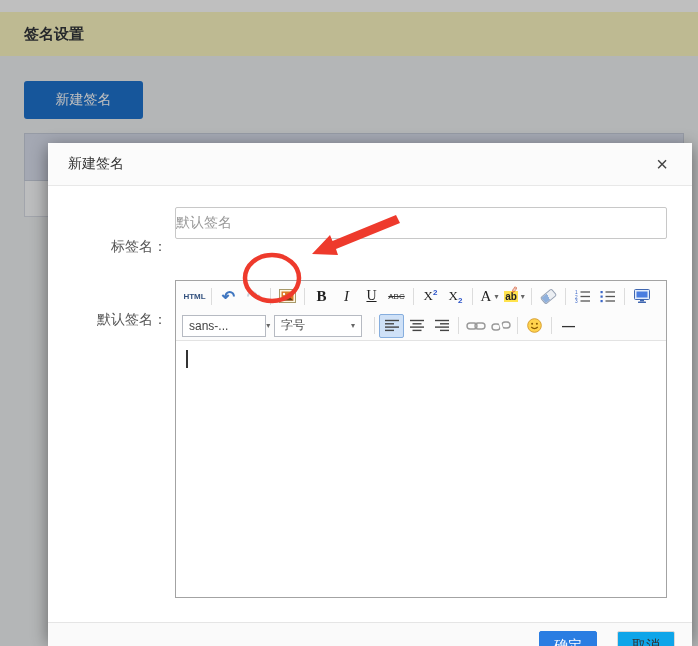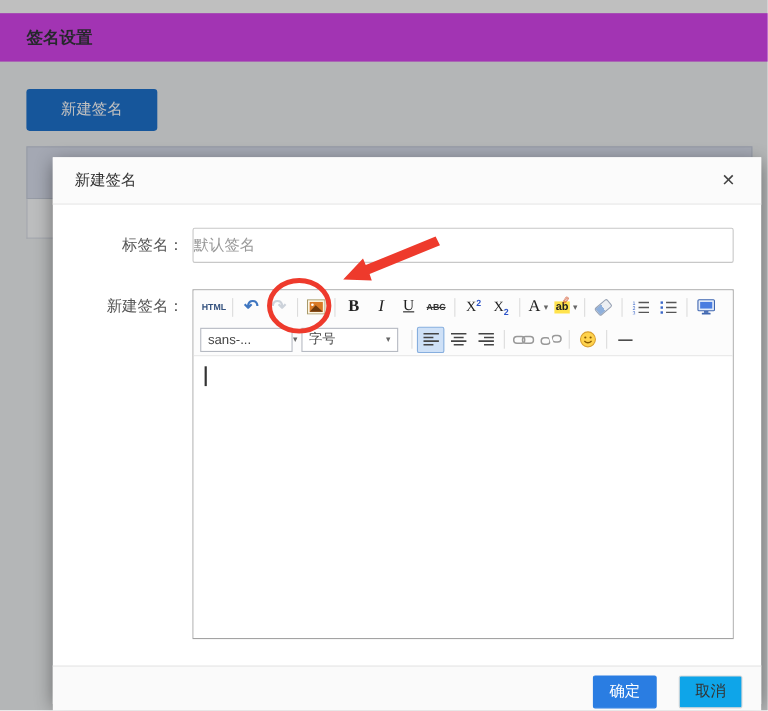--- a/index.html
+++ b/index.html
@@ -3,21 +3,21 @@
 <meta charset="utf-8">
 <style>
   * { margin:0; padding:0; box-sizing:border-box; }
   html,body { width:698px; height:646px; overflow:hidden;
     font-family:"Liberation Sans","DejaVu Sans",sans-serif; }
   .stage { position:relative; width:698px; height:646px; background:#f1f3f5; }
 
   
   .top-band { position:absolute; left:0; top:0; width:698px; height:12px; background:#ffffff; }
   .page-header { position:absolute; left:0; top:12px; width:698px; height:44px;
-    background:#d946ef; display:flex; align-items:center; padding-left:24px; }
+    background:#fef9c3; display:flex; align-items:center; padding-left:24px; }
   .page-header h1 { font-size:15px; font-weight:bold; color:#33363b; }
   .new-sig-btn { position:absolute; left:24px; top:81px; width:119px; height:38px;
     background:#1e73cf; color:#fff; font-size:14px; border:none; border-radius:3px; cursor:pointer; }
   .bg-table-head { position:absolute; left:24px; top:133px; width:660px; height:48px;
     background:#dbe0ef; border:1px solid #c9cfdd; }
   .bg-table-row { position:absolute; left:24px; top:181px; width:660px; height:36px;
     background:#fbfcfe; border:1px solid #d9dde6; border-top:none; }
 
   
   .overlay { position:absolute; inset:0; background:rgba(0,0,0,0.25); z-index:5; }
@@ -25,42 +25,42 @@
   
   .modal { position:absolute; left:48px; top:143px; width:644px; height:497px; z-index:10;
     background:#ffffff; box-shadow:0 4px 16px rgba(0,0,0,0.45); display:flex; flex-direction:column; }
   .modal-header { height:43px; flex:0 0 43px; background:#fbfbfb; border-bottom:1px solid #e8e8e8;
     display:flex; align-items:center; padding:0 20px; }
   .modal-title { font-size:14px; color:#333; }
   .modal-close { margin-left:auto; font-size:20px; color:#444; line-height:1; cursor:pointer;
     background:none; border:none; padding:2px 4px; }
   .modal-body { flex:1 1 auto; padding-top:21px; }
   .form-row { display:flex; align-items:flex-start; margin-bottom:24px; }
-  .form-label { flex:0 0 119px; text-align:right; font-size:14px; color:#555; padding-top:7px; }
+  .form-label { flex:0 0 119px; text-align:right; font-size:14px; color:#555; padding-top:7px;margin-top:24px; }
   .form-field { flex:1 1 auto; margin-left:8px; margin-right:25px; }
   .name-input { width:100%; height:32px; border:1px solid #c8c8c8; border-radius:2px;
     font-size:14px; color:#999; padding:0 0; background:#fff; outline:none;
     font-family:"Liberation Sans","DejaVu Sans",sans-serif; }
 
   
   .editor { border:1px solid #a3a3a3; background:#fff; }
   .toolbar { background:#fcfcfc; border-bottom:1px solid #e3e3e3; }
   .tb-row { display:flex; align-items:center; height:30px; padding:0 6px; }
   .tb-row.second { padding-top:0; height:29px; }
   .tbtn { min-width:25px; height:24px; display:flex; align-items:center; justify-content:center;
     border:1px solid transparent; border-radius:2px; cursor:pointer; background:transparent; position:relative; }
   .tbtn.active { background:#cfe1f7; border-color:#86aede; }
   .sep { width:1px; height:17px; background:#dcdcdc; margin:0 4px; flex:0 0 1px; }
   .g-html { font-size:8px; font-weight:bold; color:#33517e; letter-spacing:0; }
   .g-undo { font-size:16px; font-weight:bold; color:#3f76c0; }
   .g-redo { font-size:16px; font-weight:bold; color:#ccd2da; }
   .g-b { font-family:"Liberation Serif","DejaVu Serif",serif; font-weight:bold; font-size:15px; color:#222; }
   .g-i { font-family:"Liberation Serif","DejaVu Serif",serif; font-style:italic; font-size:15px; color:#222; }
   .g-u { font-family:"Liberation Serif","DejaVu Serif",serif; font-size:14px; color:#222; text-decoration:underline; }
-  .g-strike { font-size:8px; font-weight:bold; color:#333; text-decoration:line-through; }
+  .g-strike { font-size:8px; font-weight:normal; color:#333; text-decoration:line-through; }
   .g-x { font-family:"Liberation Serif","DejaVu Serif",serif; font-size:13px; color:#222; }
   .g-script { font-size:8px; font-weight:bold; color:#2a52c8; }
   .sup-wrap .g-script { position:relative; top:-4px; }
   .sub-wrap .g-script { position:relative; top:4px; }
   .g-a { font-family:"Liberation Serif","DejaVu Serif",serif; font-size:15px; color:#222; }
   .caret { font-size:8px; color:#666; margin-left:3px; }
   .g-ab { font-size:10px; font-weight:bold; color:#222; background:#ffe34d; padding:0 1px; line-height:11px; }
   .g-pencil { position:absolute; top:0px; right:8px; font-size:9px; color:#d04a20; transform:rotate(80deg); }
   .eraser-shape { width:15px; height:9px; border:1px solid #97a2b4; border-radius:2px;
     background:linear-gradient(100deg,#8fb0dc 48%, #eceff3 48%); transform:rotate(-40deg); }
@@ -110,21 +110,21 @@
 
     <div class="modal-body">
       <div class="form-row">
         <label class="form-label">标签名：</label>
         <div class="form-field">
           <input class="name-input" type="text" value="默认签名" style="">
         </div>
       </div>
 
       <div class="form-row">
-        <label class="form-label">新建签名：</label>
+        <label class="form-label">默认签名：</label>
         <div class="form-field">
           <div class="editor">
             <div class="toolbar">
 
               <div class="tb-row">
                 <button class="tbtn">
                   <span class="g-html">HTML</span>
                 </button>
                 <div class="sep"></div>
                 <button class="tbtn">

